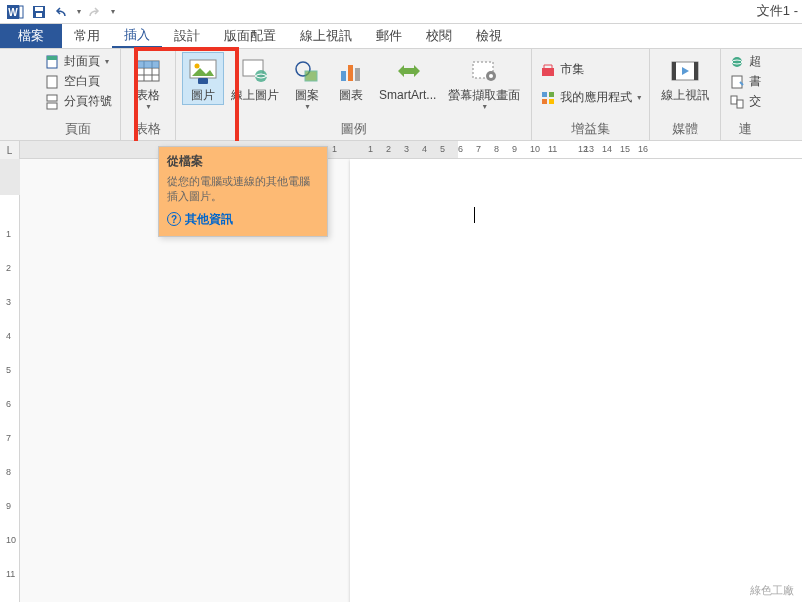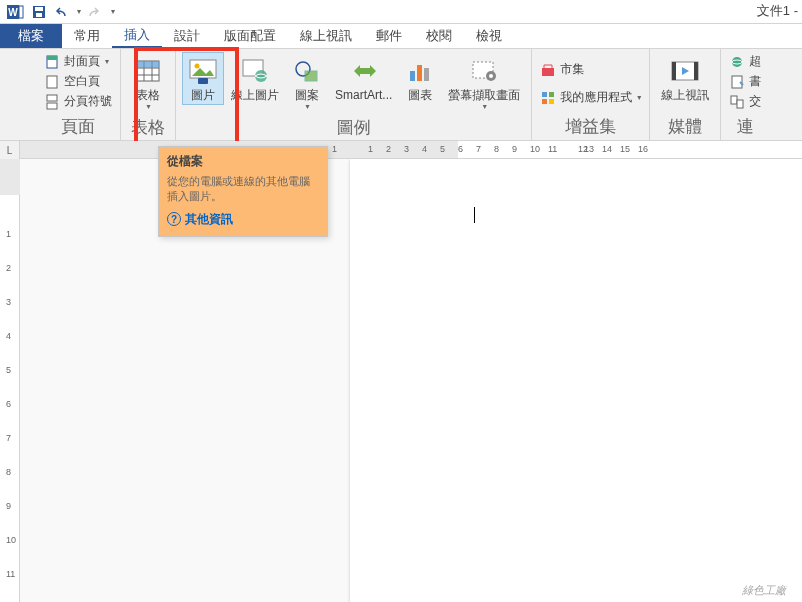--- a/index.html
+++ b/index.html
@@ -10,21 +10,21 @@
 .doc-title { position: absolute; right: 4px; top: 2px; font-size: 13px; color: #444; }
 
 .tabs { height: 25px; display: flex; align-items: stretch; background: #fff; border-bottom: 1px solid #d4d4d4; }
 .tab { padding: 0 12px; display: flex; align-items: center; font-size: 13px; color: #444; cursor: pointer; }
 .tab-file { background: #2b579a; color: #fff; padding: 0 18px; }
 .tab-active { color: #2b579a; border-bottom: 2px solid #2b579a; background: #fff; }
 
 .ribbon { height: 92px; background: #f1f1f1; border-bottom: 1px solid #d4d4d4; display: flex; padding-left: 36px; }
 .group { border-right: 1px solid #d4d4d4; padding: 3px 6px 0 6px; display: flex; flex-direction: column; }
 .group-items { flex: 1; display: flex; align-items: flex-start; gap: 2px; }
-.group-label { text-align: center; font-size: 17px; color: #666; padding: 2px 0; }
+.group-label { text-align: center; font-size: 13px; color: #666; padding: 2px 0; }
 .btn-large { display: flex; flex-direction: column; align-items: center; justify-content: flex-start; padding: 2px 4px; min-width: 42px; cursor: pointer; border: 1px solid transparent; }
 .btn-large .icon-box { width: 32px; height: 32px; display: flex; align-items: center; justify-content: center; margin-bottom: 2px; }
 .btn-large .lbl { font-size: 12px; color: #444; text-align: center; line-height: 1.1; }
 .btn-pic-highlighted { background: #cde6f7; border: 1px solid #92c0e0; }
 .red-box { position: absolute; border: 4px solid #e32; pointer-events: none; }
 
 .btn-small-stack { display: flex; flex-direction: column; gap: 1px; }
 .btn-small { display: flex; align-items: center; gap: 4px; padding: 1px 2px; cursor: pointer; font-size: 12px; color: #444; }
 .btn-small .ic { width: 16px; height: 16px; display: flex; align-items: center; justify-content: center; }
 .drop-arrow { font-size: 8px; color: #666; margin-left: 1px; }
@@ -41,21 +41,21 @@
 .ruler-num { position: absolute; top: 3px; }
 .ruler-margin { position: absolute; top: 0; height: 18px; background: #e8e8e8; }
 
 .doc-area { display: flex; height: 443px; }
 .ruler-v { width: 20px; background: #fff; border-right: 1px solid #d4d4d4; position: relative; font-size: 9px; color: #666; }
 .ruler-v .ruler-num { left: 6px; }
 .ruler-v-margin { position: absolute; left: 0; width: 20px; background: #e8e8e8; }
 .page-canvas { flex: 1; background: #f9f9f9; position: relative; overflow: hidden; }
 .page { position: absolute; left: 330px; top: 0; width: 680px; height: 900px; background: #fff; box-shadow: 0 1px 3px rgba(0,0,0,0.2); }
 .cursor { position: absolute; left: 454px; top: 48px; width: 1px; height: 16px; background: #000; }
-.watermark { position: absolute; right: 16px; bottom: 4px; font-size: 11px; color: #aaa; font-style: italic; }
+.watermark { position: absolute; right: 8px; bottom: 4px; font-size: 11px; color: #aaa; }
 
 svg { display: block; }
 </style>
 </head>
 <body>
 
 <div class="qat">
   <div class="qat-icon">
     <svg width="18" height="18" viewBox="0 0 18 18">
         <rect x="1" y="2" width="12" height="14" fill="#2b579a"></rect>
@@ -183,34 +183,34 @@
               <circle cx="10" cy="12" r="7" fill="none" stroke="#2b579a" stroke-width="1.5"></circle>
               <rect x="12" y="14" width="12" height="10" fill="#70ad47" opacity="0.7" stroke="#4a8"></rect>
             </svg>
           </div>
         <span class="lbl">圖案</span>
         <span class="drop-arrow">▾</span>
       </div>
       <div class="btn-large">
         <div class="icon-box">
             <svg width="28" height="28">
-              <path d="M4 14 L10 8 L10 11 L20 11 L20 8 L26 14 L20 20 L20 17 L10 17 L10 20 Z" fill="#70ad47"></path>
-            </svg>
-          </div>
-        <span class="lbl">SmartArt...</span>
-      </div>
-      <div class="btn-large">
-        <div class="icon-box">
-            <svg width="28" height="28">
               <rect x="4" y="14" width="5" height="10" fill="#5b9bd5"></rect>
               <rect x="11" y="8" width="5" height="16" fill="#ed7d31"></rect>
               <rect x="18" y="11" width="5" height="13" fill="#a5a5a5"></rect>
             </svg>
           </div>
         <span class="lbl">圖表</span>
+      </div>
+      <div class="btn-large">
+        <div class="icon-box">
+            <svg width="28" height="28">
+              <path d="M4 14 L10 8 L10 11 L20 11 L20 8 L26 14 L20 20 L20 17 L10 17 L10 20 Z" fill="#70ad47"></path>
+            </svg>
+          </div>
+        <span class="lbl">SmartArt...</span>
       </div>
       <div class="btn-large">
         <div class="icon-box">
             <svg width="28" height="28">
               <rect x="3" y="5" width="20" height="16" fill="#fff" stroke="#888" stroke-dasharray="2"></rect>
               <circle cx="21" cy="19" r="5" fill="#888"></circle>
               <circle cx="21" cy="19" r="2" fill="#fff"></circle>
             </svg>
           </div>
         <span class="lbl">螢幕擷取畫面</span>

